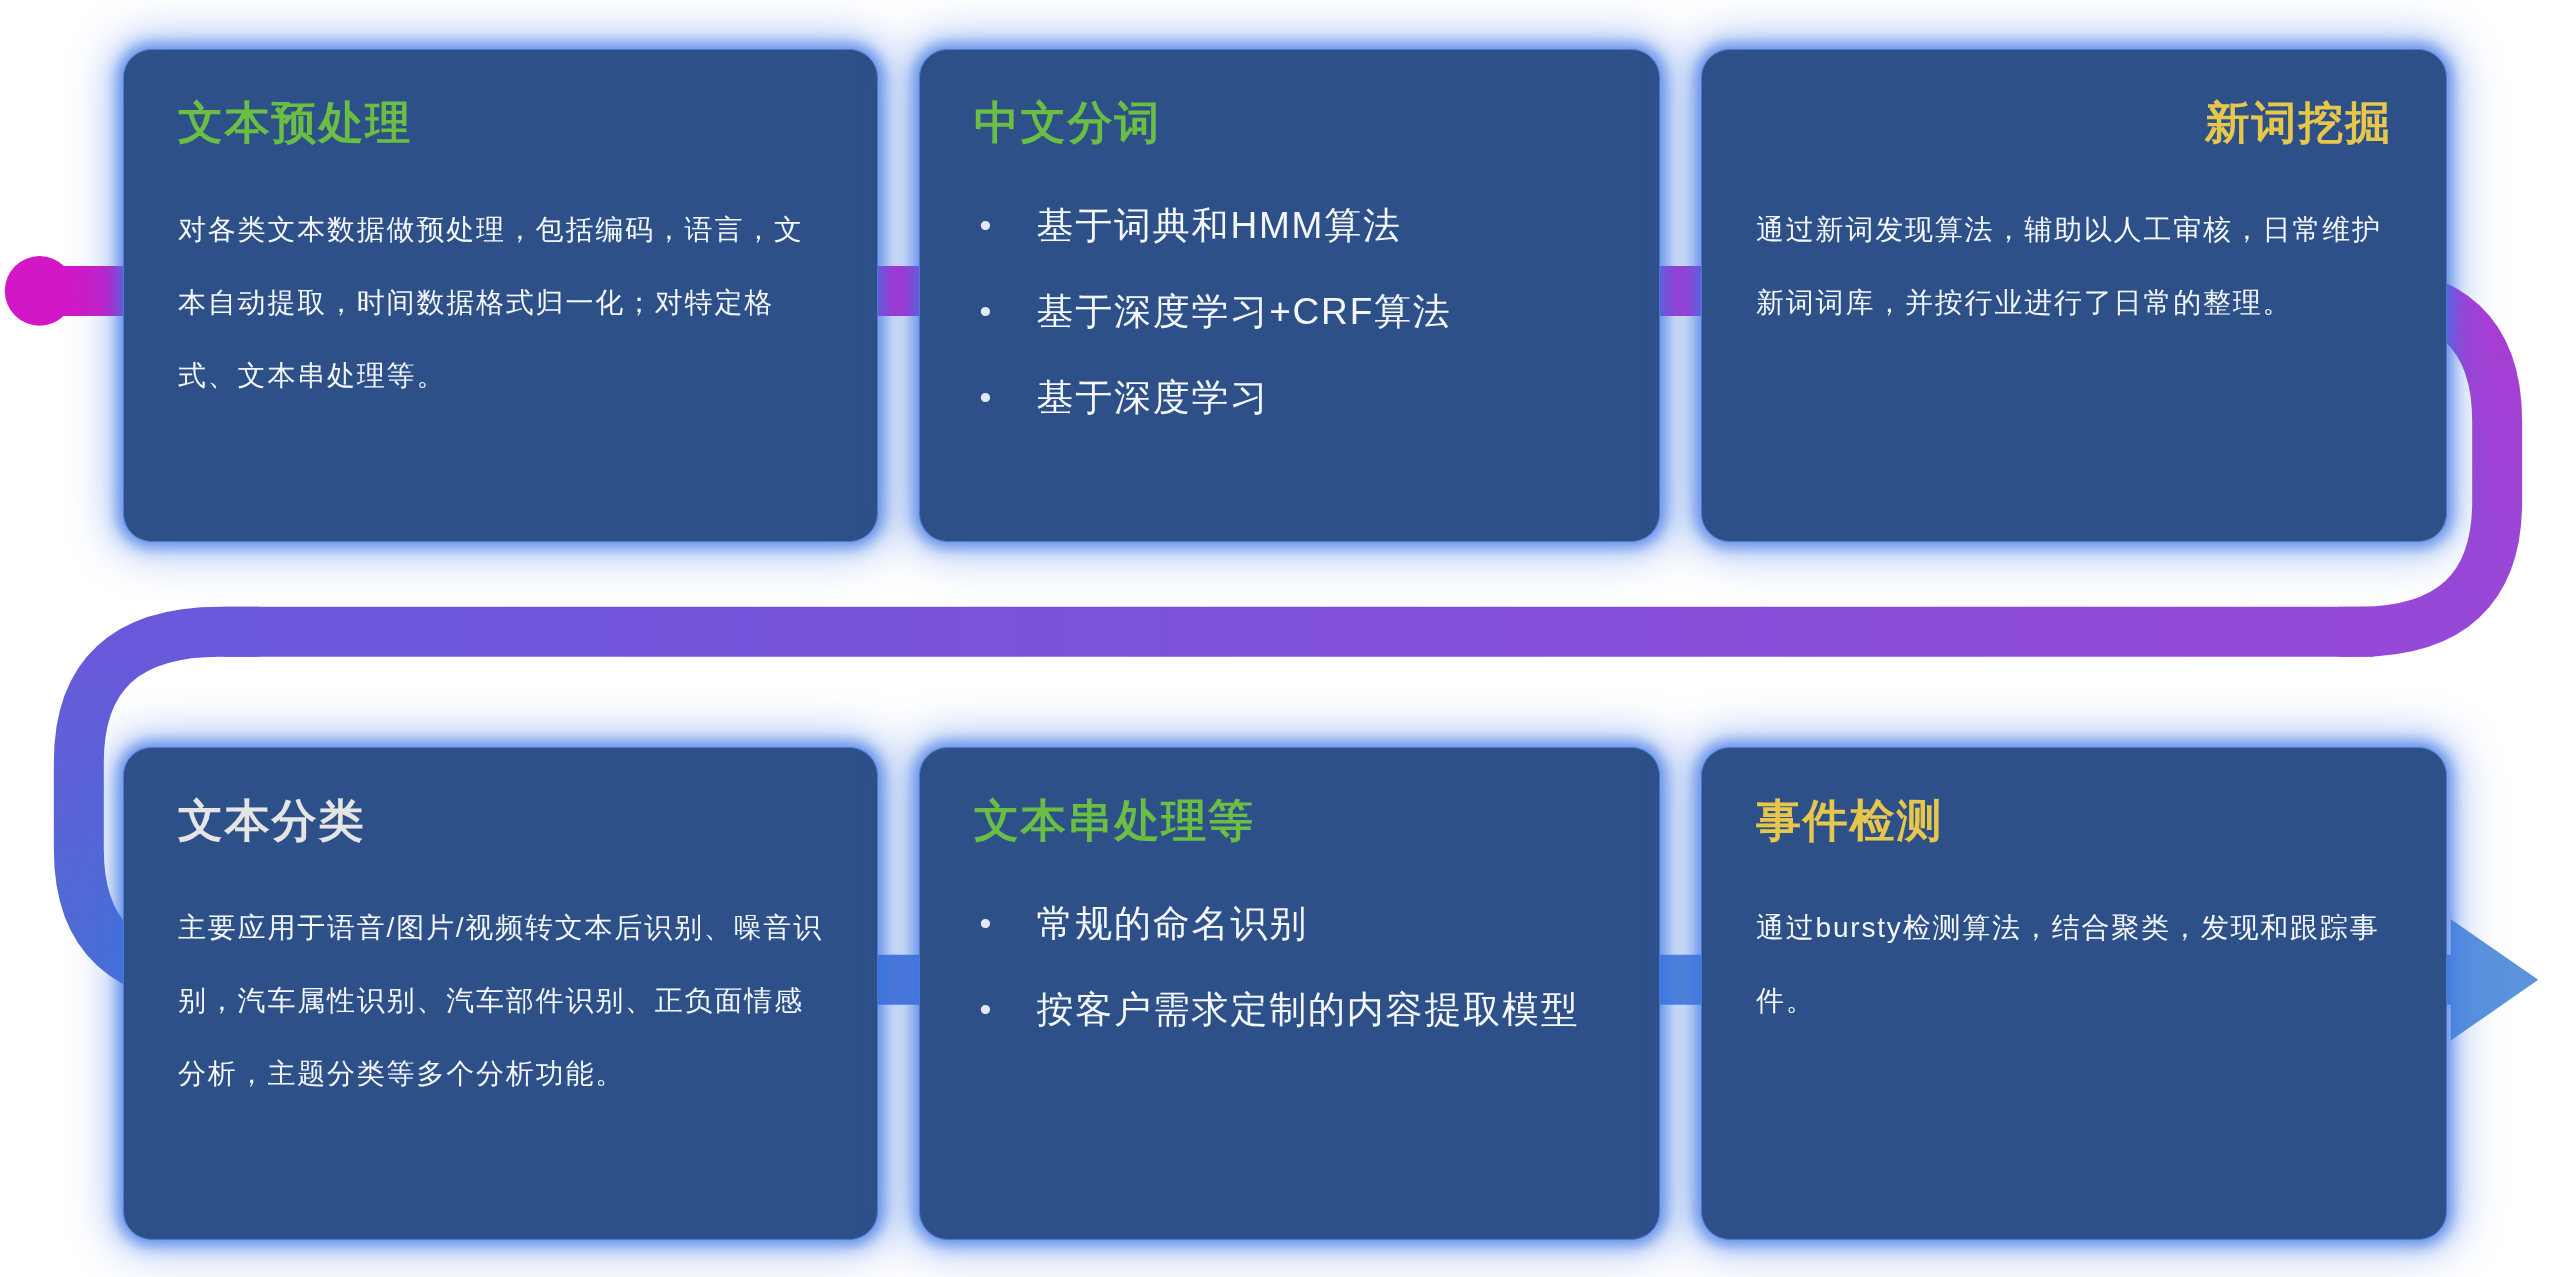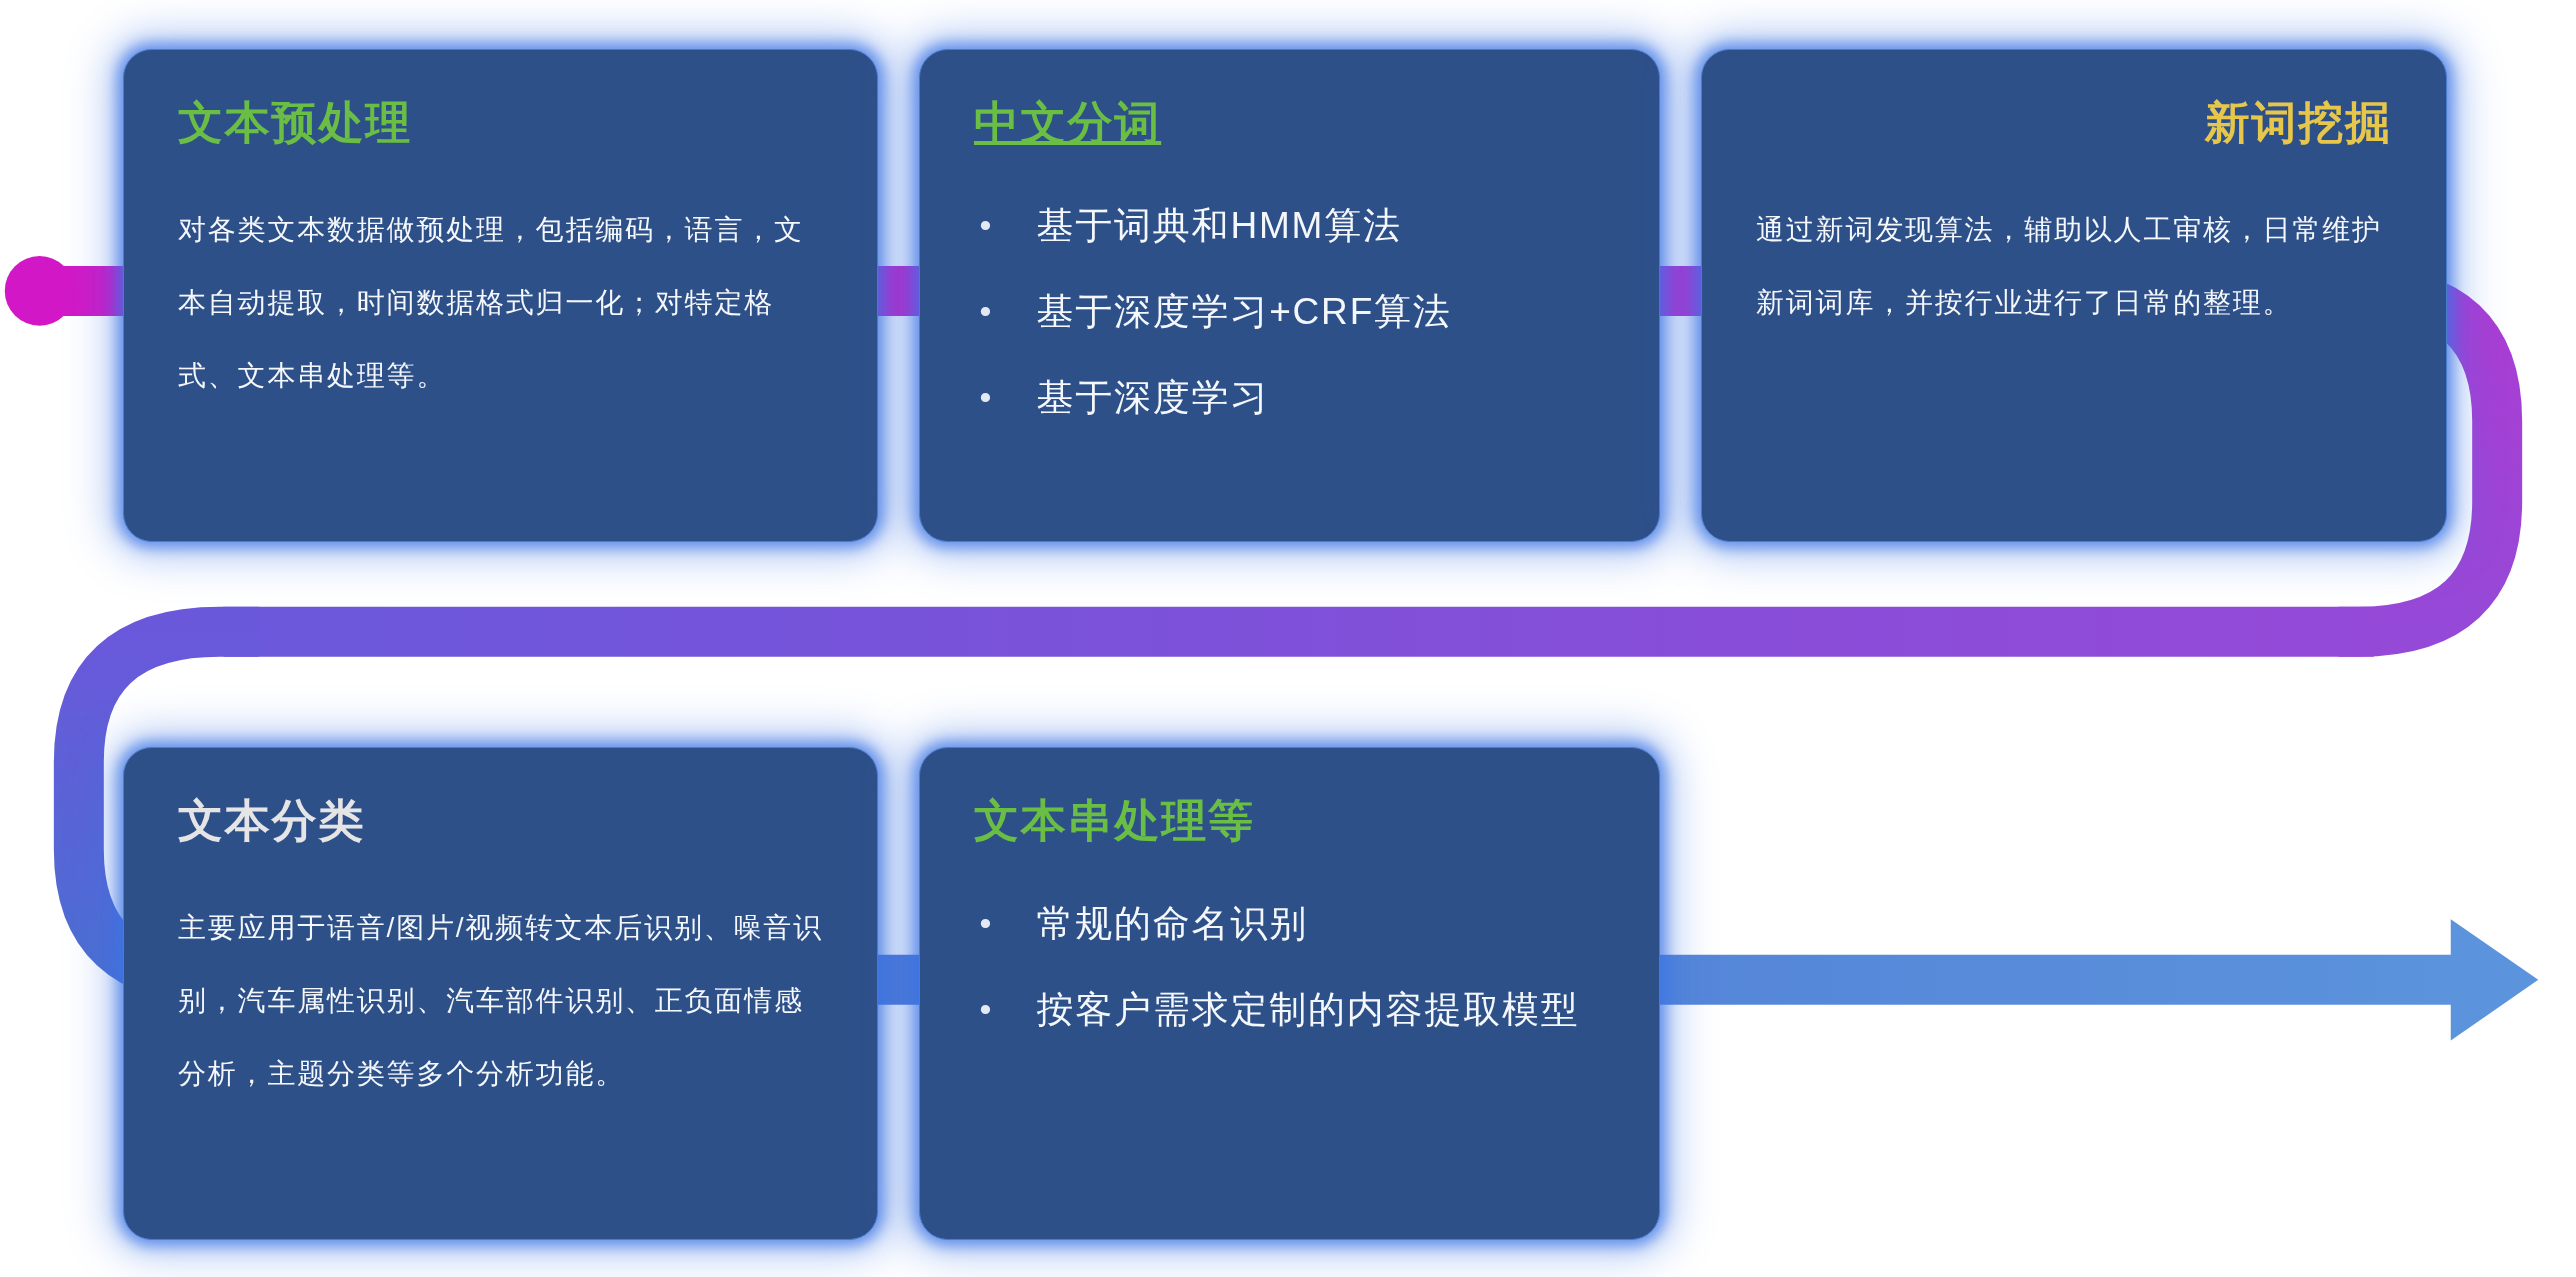--- a/index.html
+++ b/index.html
@@ -95,21 +95,21 @@
     <circle cx="44" cy="326" r="39" fill="#D218C6"></circle>
     <polygon points="2746,1030 2844,1098 2746,1166" fill="#5B93DC"></polygon>
   </svg>
 
   <div class="card" style="left:123px;width:755px">
     <div class="card-title" style="color: rgb(106, 190, 68);">文本预处理</div>
     <div class="card-body">对各类文本数据做预处理，包括编码，语言，文本自动提取，时间数据格式归一化；对特定格式、文本串处理等。</div>
   </div>
 
   <div class="card" style="left:919px;width:741px">
-    <div class="card-title" style="color: rgb(106, 190, 68); text-decoration: underline;">中文分词</div>
+    <div class="card-title" style="color: rgb(106, 190, 68);">中文分词</div>
     <div class="bullets">
       <div class="bullet">
         <span class="bullet-marker">•</span>
         <span class="bullet-text">基于词典和HMM算法</span>
       </div>
       <div class="bullet">
         <span class="bullet-marker">•</span>
         <span class="bullet-text">基于深度学习+CRF算法</span>
       </div>
       <div class="bullet">
@@ -136,15 +136,19 @@
         <span class="bullet-marker">•</span>
         <span class="bullet-text">常规的命名识别</span>
       </div>
       <div class="bullet">
         <span class="bullet-marker">•</span>
         <span class="bullet-text">按客户需求定制的内容提取模型</span>
       </div>
     </div>
   </div>
 
+  <div class="card row2" style="left:1701px;width:746px">
+    <div class="card-title" style="color: rgb(231, 198, 76);">事件检测</div>
+    <div class="card-body">通过bursty检测算法，结合聚类，发现和跟踪事件。</div>
+  </div>
 
 </div>
 
 
 </body></html>

